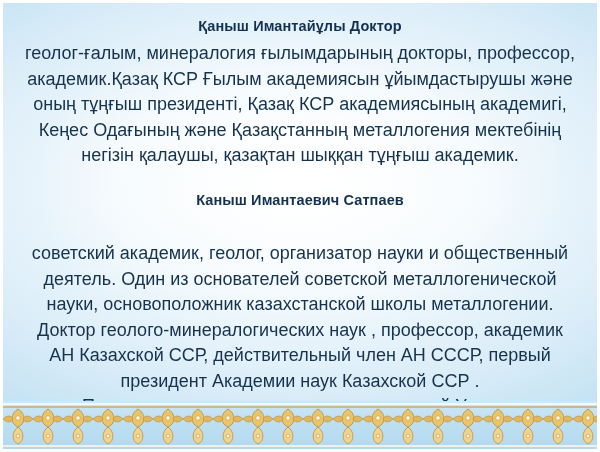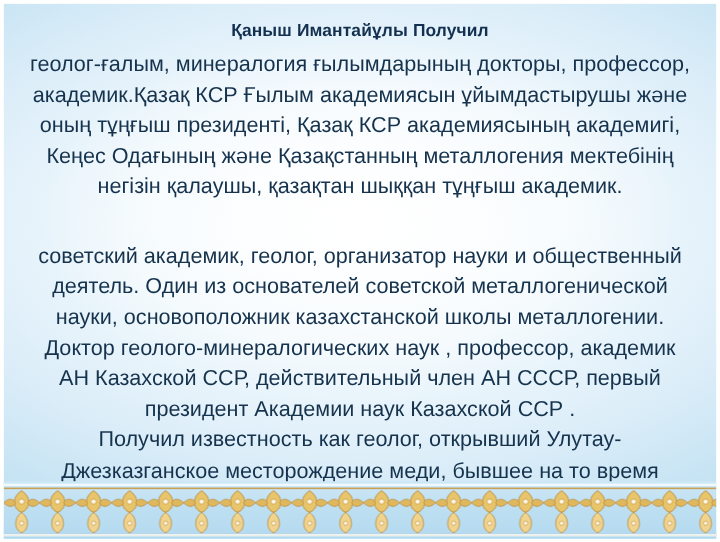--- a/index.html
+++ b/index.html
@@ -97,25 +97,26 @@
 </head>
 <body>
 
 <div class="slide">
 
   <div class="glow"></div>
 
   <div class="content">
 
     <div class="block">
-      <div class="heading">Қаныш Имантайұлы Получил</div>
+      <div class="heading">Қаныш Имантайұлы Доктор</div>
       <div class="body-text">геолог-ғалым, минералогия ғылымдарының докторы, профессор, академик.Қазақ КСР Ғылым академиясын ұйымдастырушы және оның тұңғыш президенті, Қазақ КСР академиясының академигі,  Кеңес Одағының және Қазақстанның металлогения мектебінің негізін қалаушы, қазақтан шыққан тұңғыш академик.</div>
     </div>
 
     <div class="block second">
+      <div class="heading">Каныш Имантаевич Сатпаев</div>
       <div class="body-text" style="white-space: pre-line; margin-top: 32px;">советский академик, геолог, организатор науки и общественный деятель. Один из основателей советской металлогенической  науки, основоположник казахстанской школы металлогении.
 Доктор геолого-минералогических наук , профессор, академик АН Казахской ССР, действительный член АН СССР, первый президент Академии наук Казахской ССР .
 Получил известность как геолог, открывший Улутау-Джезказганское месторождение меди, бывшее на то время крупнейшим по прогнозируемым запасам.</div>
     </div>
 
   </div>
 
   <div class="ornament-band">
     <div class="line-top"></div>
     <svg class="ornament-svg" viewBox="0 0 600 48" preserveAspectRatio="none">

